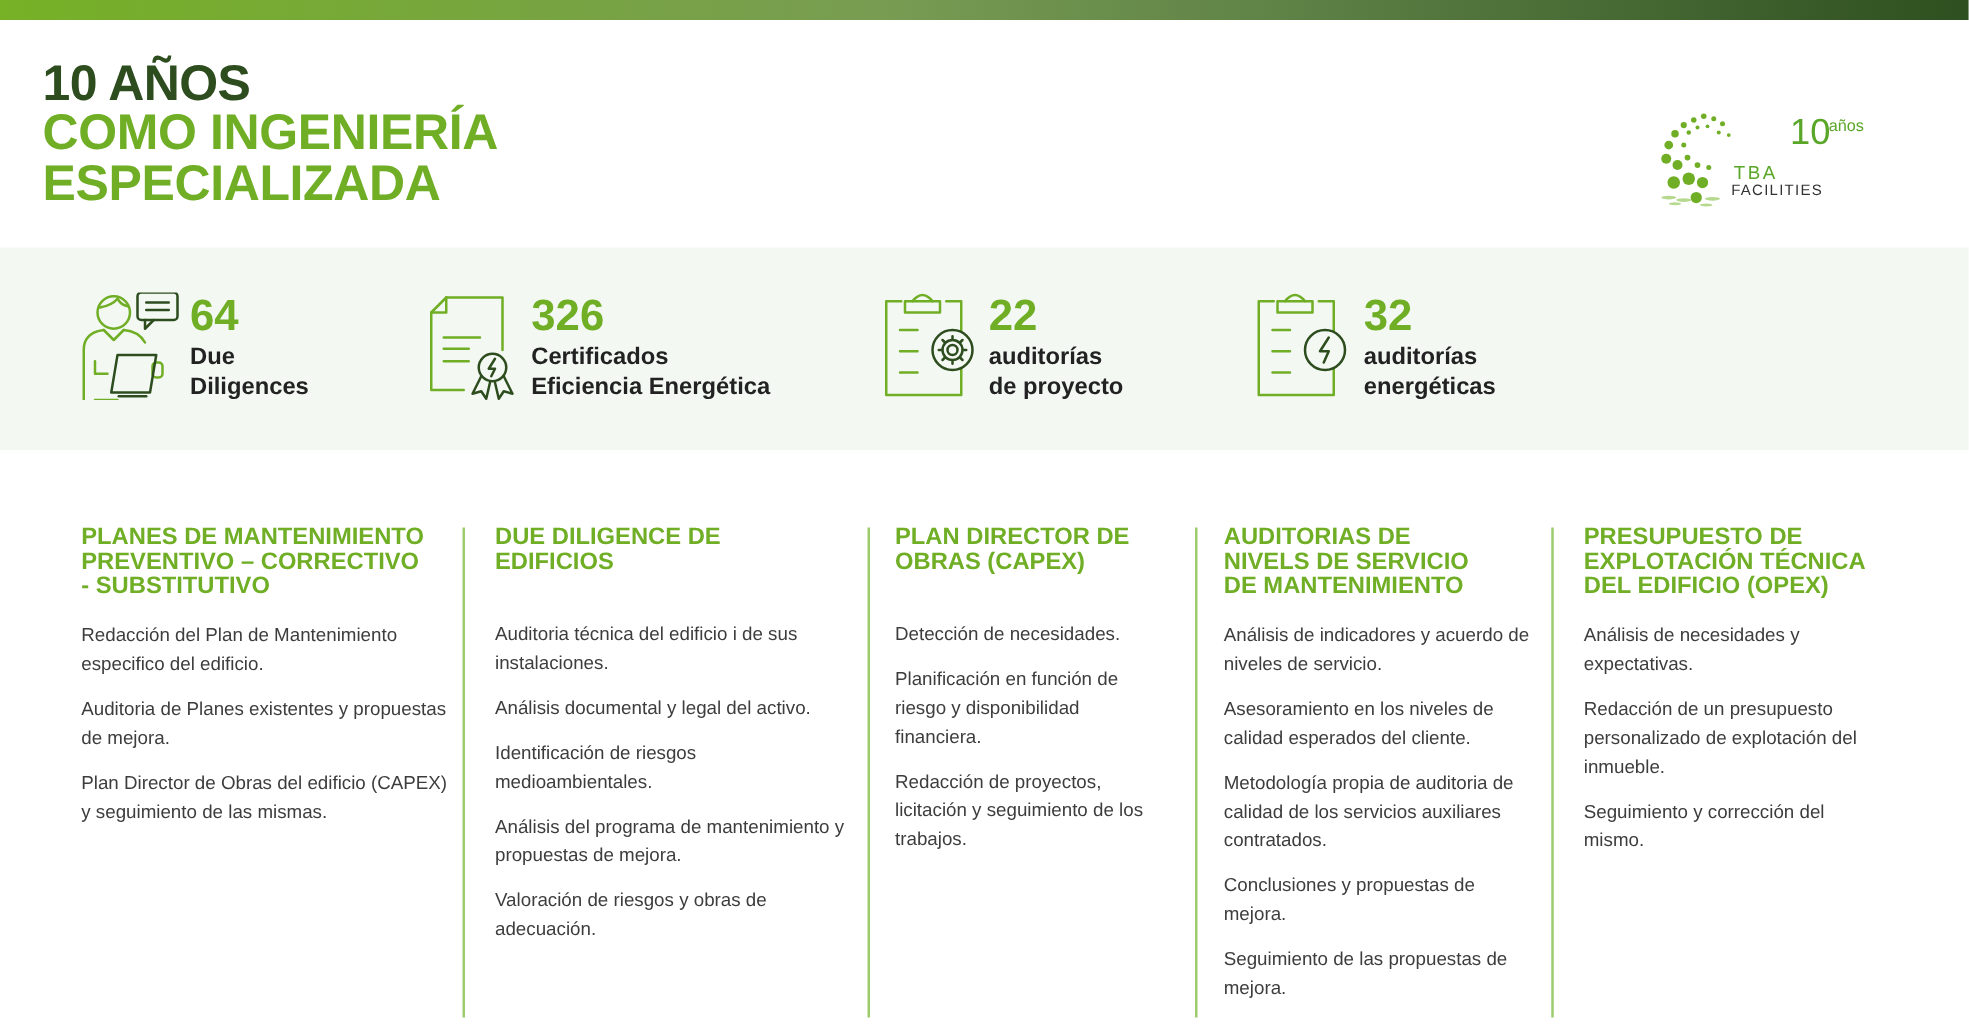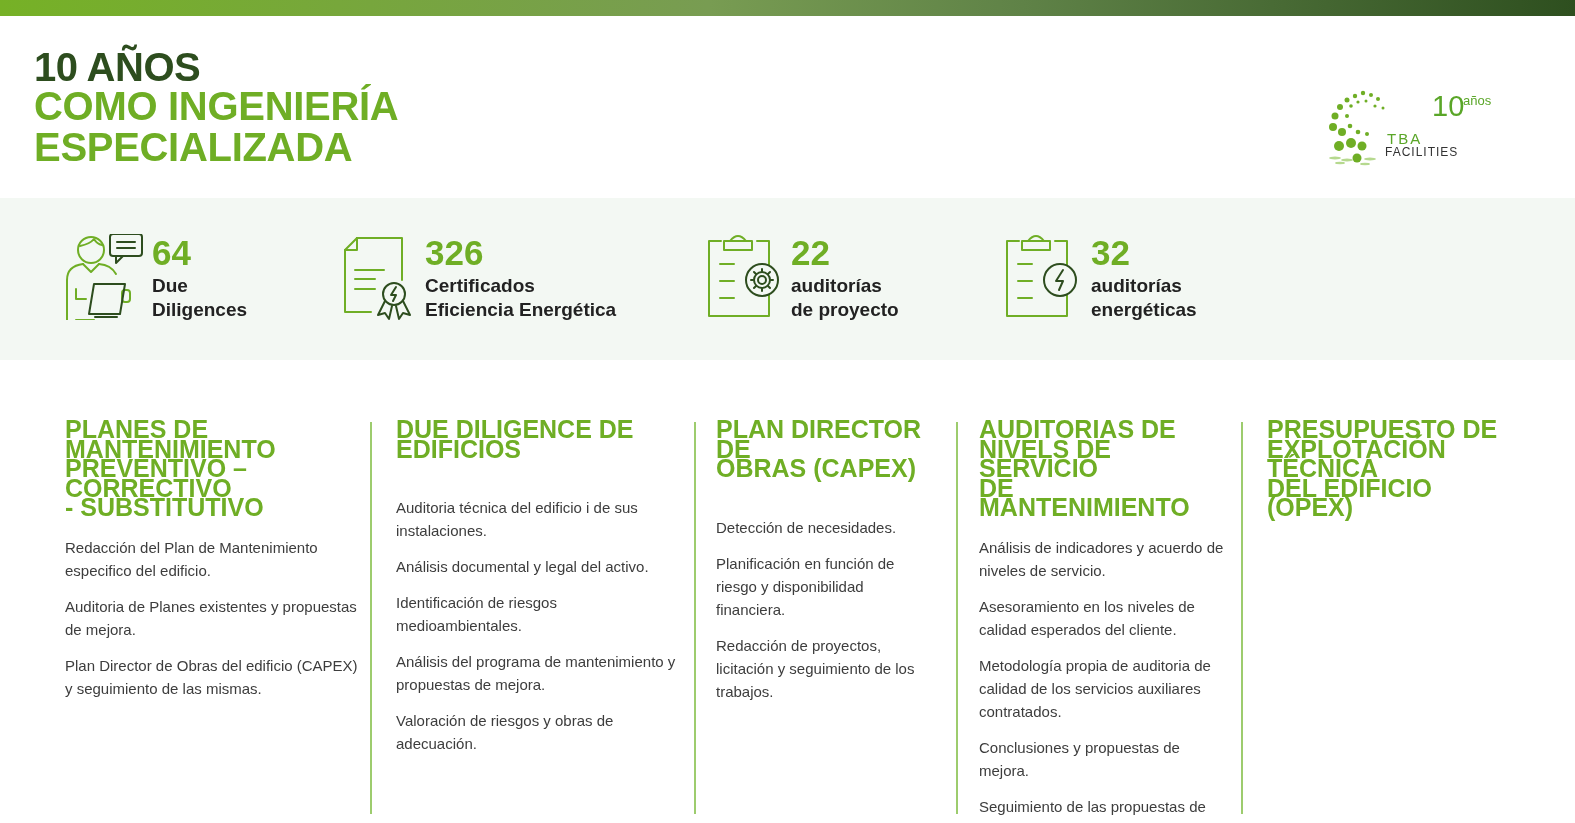--- a/index.html
+++ b/index.html
@@ -20,21 +20,21 @@
   .logo .facil { position: absolute; left: 60px; top: 57px; font-size: 12px; color: #333; letter-spacing: 1px; }
 
   .stats { position: absolute; left: 0; top: 198px; width: 1575px; height: 162px; background: #f3f8f3; }
   .stat { position: absolute; top: 36px; height: 90px; }
   .stat svg { position: absolute; left: 0; top: 0; }
   .stat .num { position: absolute; top: 0; font-weight: 700; font-size: 35px; line-height: 38px; color: #6fae25; }
   .stat .lbl { position: absolute; top: 40px; font-weight: 700; font-size: 19px; line-height: 24px; color: #222; white-space: nowrap; }
 
   .cols { position: absolute; left: 0; top: 420px; width: 1575px; height: 400px; }
   .col { position: absolute; top: 0; }
-  .col .ttl { font-weight: 700; font-size: 25px; line-height: 19.5px; color: #6fae25; text-transform: uppercase; }
+  .col .ttl { font-weight: 700; font-size: 19px; line-height: 19.5px; color: #6fae25; text-transform: uppercase; }
   .col .items { margin-top: 0; }
   .col .item { font-size: 15px; line-height: 23px; color: #3d3d3d; margin-bottom: 13px; }
   .sep { position: absolute; top: 2px; width: 2px; height: 392px; background: #9dcc6e; }
 </style>
 </head>
 <body>
 
 <div class="top-bar"></div>
 
 <div class="hero">
@@ -220,14 +220,19 @@
     </div>
   </div>
   <div class="sep" style="left:1241px;"></div>
 
   <div class="col" style="left:1267px;width:240px;">
     <div class="ttl">
       <div>PRESUPUESTO DE</div>
       <div>EXPLOTACIÓN TÉCNICA</div>
       <div>DEL EDIFICIO (OPEX)</div>
     </div>
+    <div class="items" style="margin-top:18px;">
+      <p class="item">Análisis de necesidades y expectativas.</p>
+      <p class="item">Redacción de un presupuesto personalizado de explotación del inmueble.</p>
+      <p class="item">Seguimiento y corrección del mismo.</p>
+    </div>
   </div>
 </div>
 
 </body></html>

